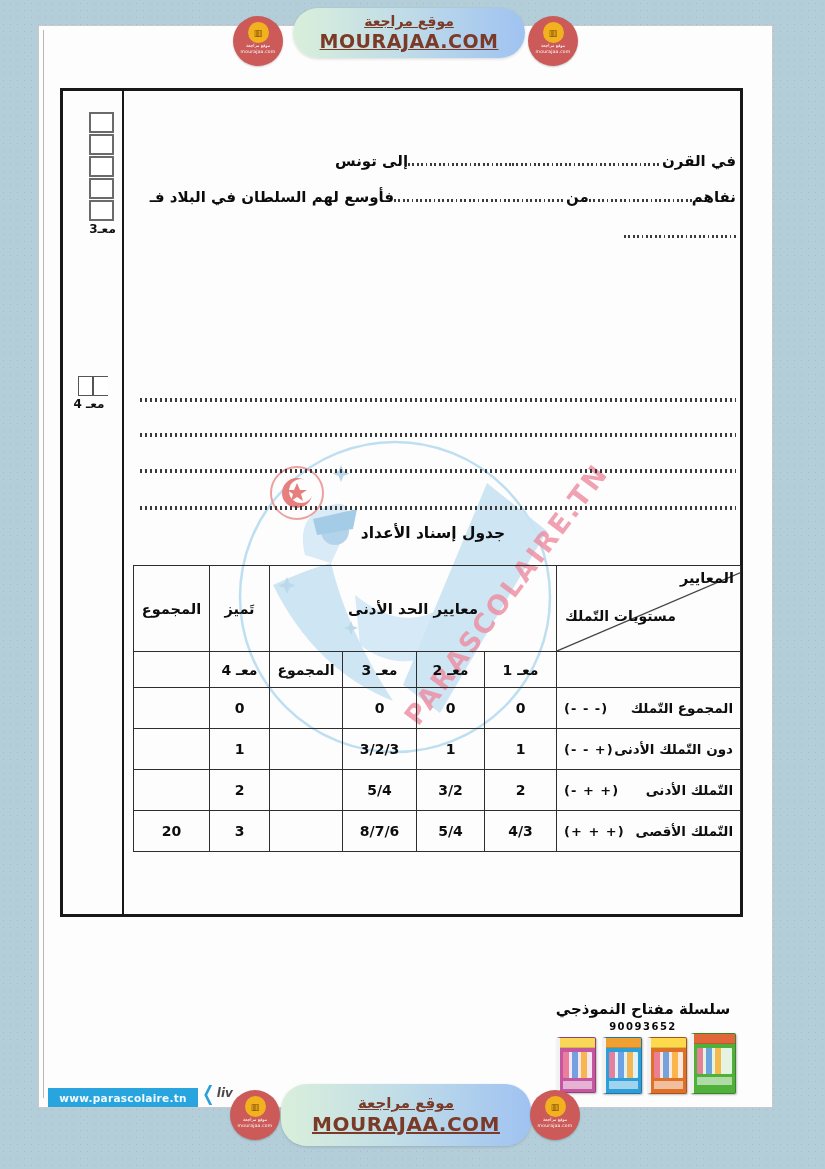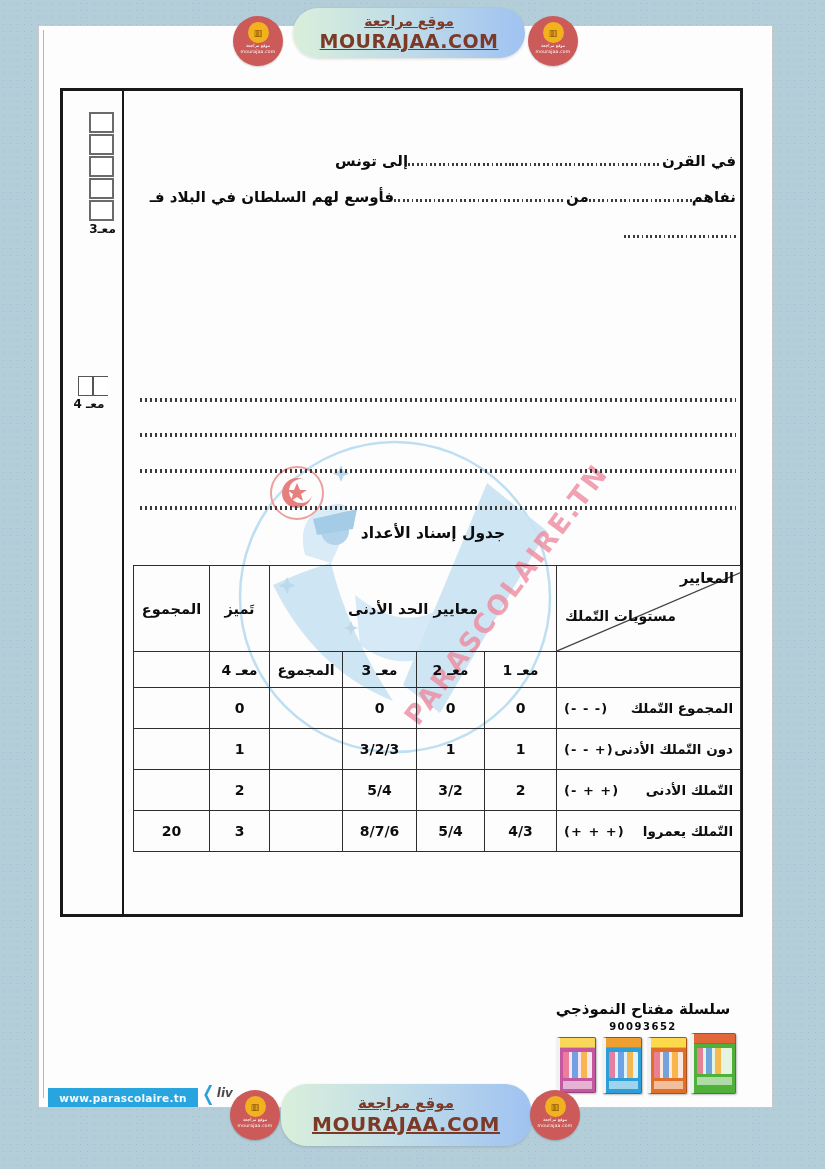--- a/index.html
+++ b/index.html
@@ -218,21 +218,21 @@
       <td><span dir="ltr">2</span></td>
       <td><span dir="ltr">3/2</span></td>
       <td><span dir="ltr">5/4</span></td>
       <td><span dir="ltr"></span></td>
       <td><span dir="ltr">2</span></td>
       <td><span dir="ltr"></span></td>
     </tr>
     <tr style="height:41px;">
       <td class="lblcell">
             <div class="lbl-flex">
-              <span>التّملك يعمروا</span>
+              <span>التّملك الأقصى</span>
               <span class="sym" dir="ltr">(+ + +)</span>
             </div>
           </td>
       <td><span dir="ltr">4/3</span></td>
       <td><span dir="ltr">5/4</span></td>
       <td><span dir="ltr">8/7/6</span></td>
       <td><span dir="ltr"></span></td>
       <td><span dir="ltr">3</span></td>
       <td><span dir="ltr">20</span></td>
     </tr>

